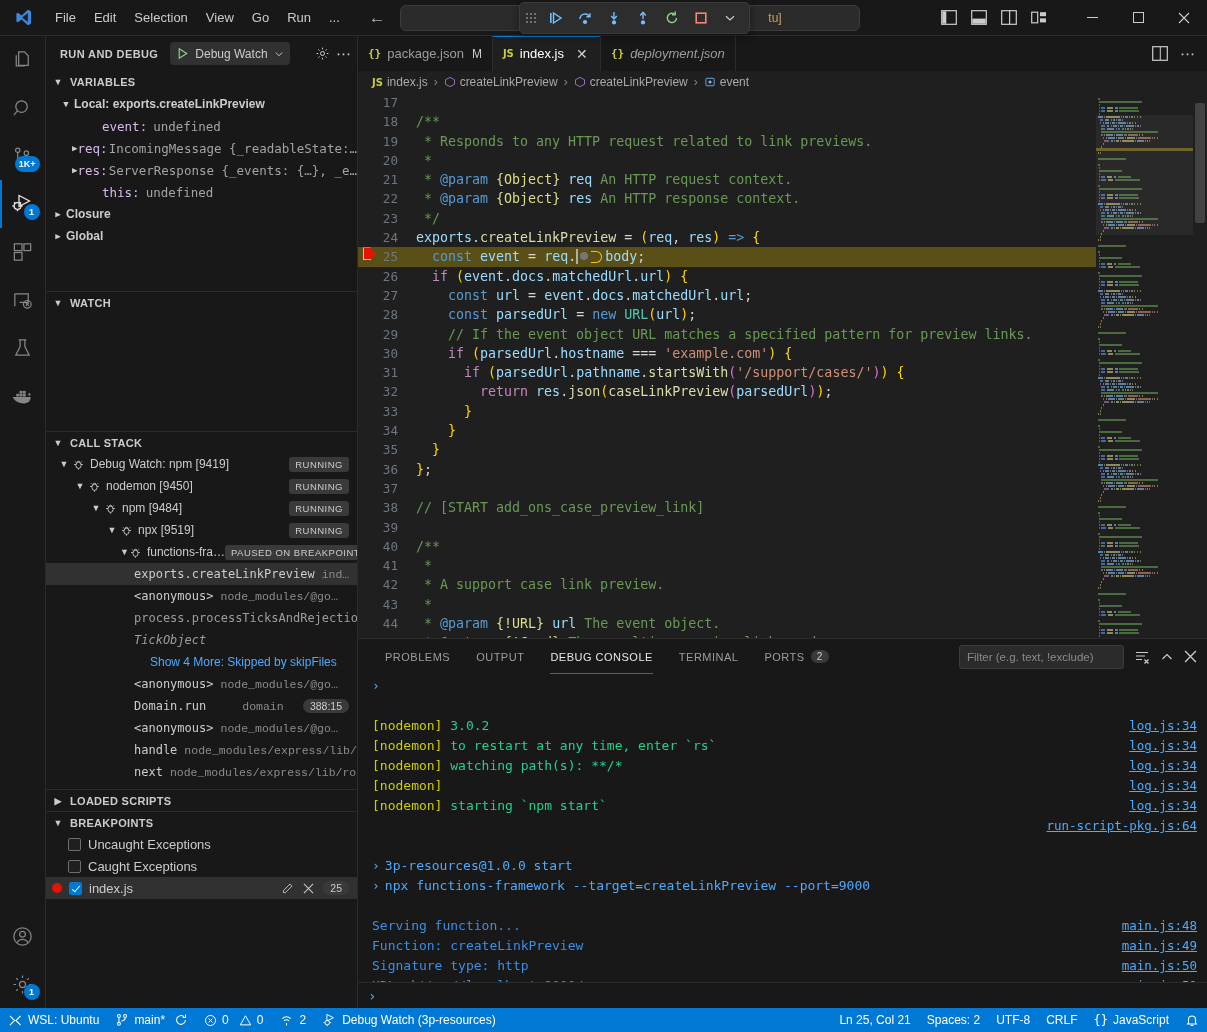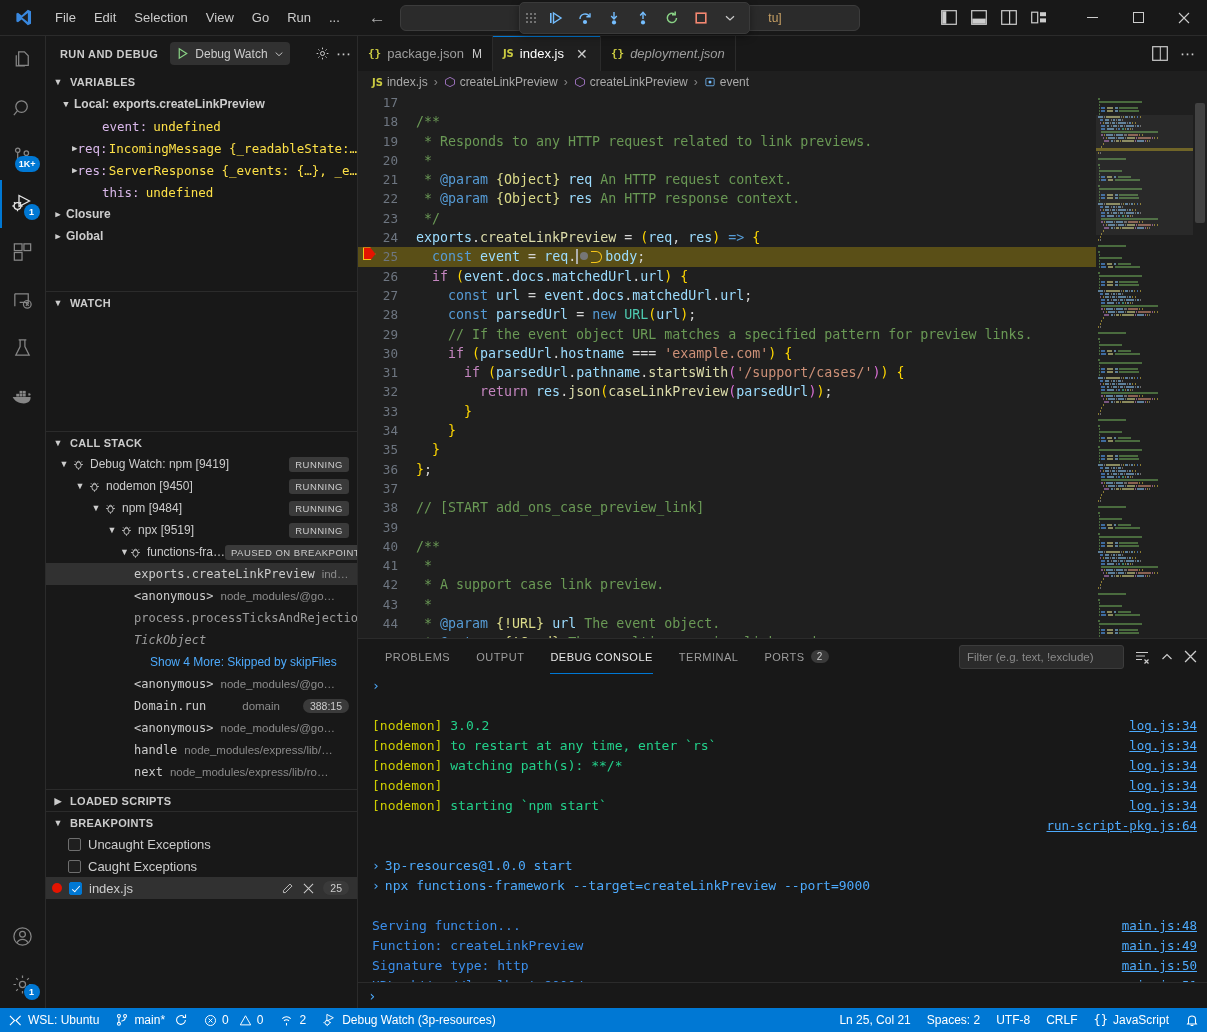--- a/index.html
+++ b/index.html
@@ -96,28 +96,28 @@
   .chev { width: 16px; text-align: center; font-size: 9px; color: #cccccc; display:inline-block; }
 
   .tree { font-size: 13px; }
   .trow {
     height: 22px; display: flex; align-items: center; white-space: nowrap; overflow: hidden;
     font-family: "DejaVu Sans Mono", monospace; font-size: 12.5px;
   }
   .t-ind { flex: none; }
   .v-name { color: #d9b8ea; }
   .v-name.bold { font-family: "Liberation Sans", sans-serif; font-weight: bold; color: #cccccc; font-size: 12px; }
-  .v-val { color: #fde047; }
+  .v-val { color: #a3a3a3; }
 
   
   .cs-row { height: 22px; display: flex; align-items: center; padding-right: 8px; white-space: nowrap; overflow: hidden; font-size: 12px; }
   .cs-row.selected { background: #313131; }
   .cs-label { color: #cccccc; }
   .cs-fn { font-family: "DejaVu Sans Mono", monospace; font-size: 12px; color: #cccccc; }
-  .cs-sub { color: #8b8b8b; font-size: 11.5px; margin-left: 7px; font-family: Liberation Sans, sans-serif; }
+  .cs-sub { color: #8b8b8b; font-size: 11.5px; margin-left: 7px; font-family: Liberation Mono, monospace; }
   .cs-italic { font-style: italic; color: #9d9d9d; font-family: "DejaVu Sans Mono", monospace; font-size: 12px; }
   .cs-link { color: #4daafc; font-size: 12px; }
   .state-badge {
     margin-left: auto; background: #3a3a3a; color: #cccccc; font-size: 9.5px; letter-spacing: .5px;
     padding: 2px 6px; border-radius: 3px; white-space: nowrap; text-transform: uppercase;
   }
   .line-badge { margin-left: auto; background: #3a3a3a; color: #cccccc; font-size: 10.5px; padding: 1px 7px; border-radius: 9px; }
 
   .bp-row { height: 22px; display: flex; align-items: center; gap: 7px; padding-left: 22px; font-size: 13px; }
   .bp-row.selected { background: #313131; }

